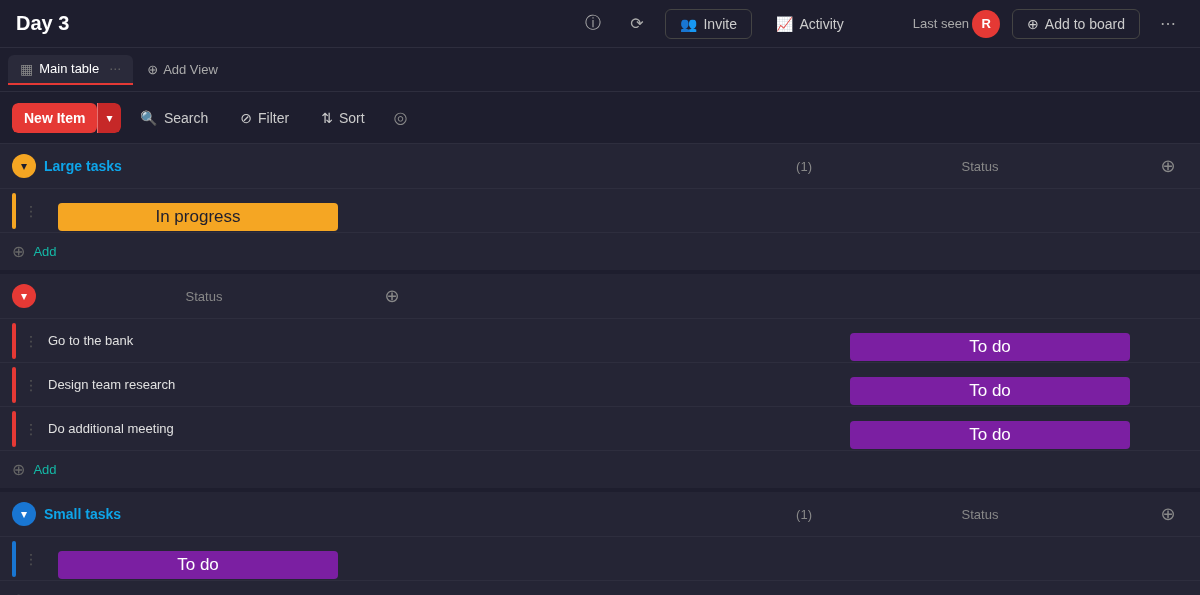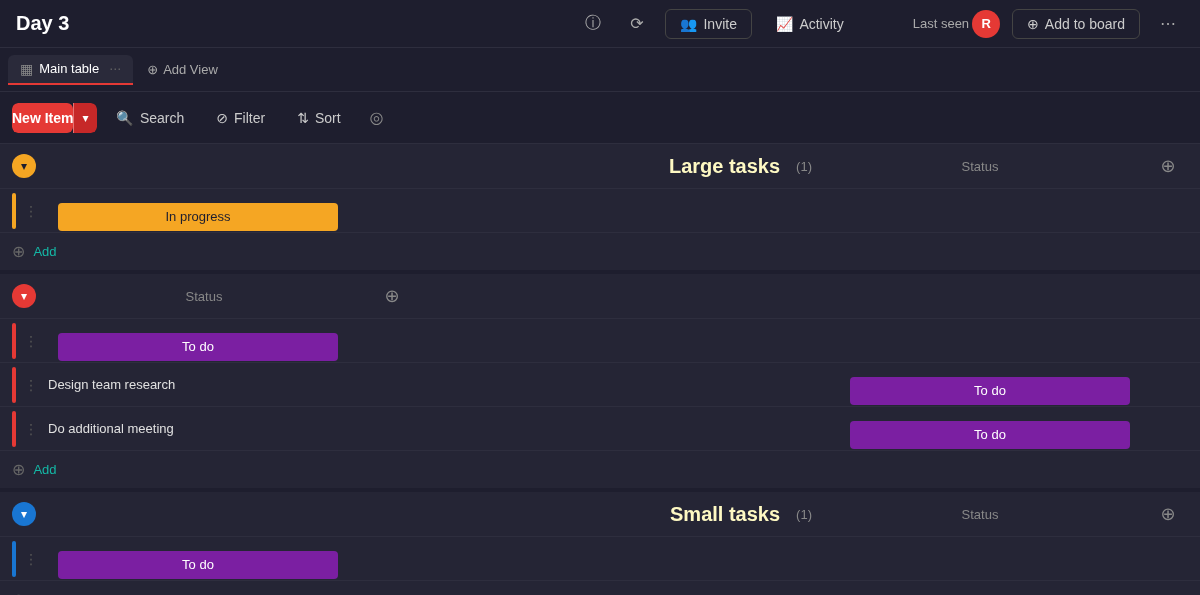--- a/index.html
+++ b/index.html
@@ -161,21 +161,21 @@
       gap: 8px;
       border-bottom: 1px solid #2e2e3e;
     }
     .new-item-btn {
       display: flex;
       align-items: center;
       background: #e53935;
       color: white;
       border: none;
       border-radius: 6px;
-      padding: 7px 0;
+      padding: 7px 12px;
       font-size: 14px;
       font-weight: 600;
       cursor: pointer;
       gap: 4px;
     }
     .new-item-dropdown {
       background: #c62828;
       color: white;
       border: none;
       border-radius: 0 6px 6px 0;
@@ -245,24 +245,23 @@
       font-size: 12px;
       cursor: pointer;
       flex-shrink: 0;
     }
     .group-toggle.orange { background: #f5a623; color: #1e1e2e; }
     .group-toggle.red { background: #e53935; color: white; }
     .group-toggle.blue { background: #1976d2; color: white; }
 
     .group-title {
       font-weight: 600;
-      color: #fef9c3;
-      font-size: 20px;
+      color: #0ea5e9;
+      font-size: 14px;
       flex: 1;
-      text-align: right;
     }
     .group-count {
       color: #888;
       font-size: 13px;
       margin-left: 8px;
     }
     .group-status-header {
       color: #888;
       font-size: 13px;
       width: 320px;
@@ -328,21 +327,21 @@
       justify-content: center;
       margin-right: 48px;
     }
     .status-badge {
       width: 280px;
       height: 28px;
       border-radius: 4px;
       display: flex;
       align-items: center;
       justify-content: center;
-      font-size: 13px;
+      font-size: 17px;
       font-weight: 500;
       margin-top: 12px;
     }
     .status-in-progress { background: #f5a623; color: #1e1e2e; }
     .status-todo { background: #7b1fa2; color: white; }
 
     .add-row {
       display: flex;
       align-items: center;
       padding: 8px 12px;
@@ -466,20 +465,21 @@
     </div>
     <div class="group">
       <div class="group-header">
         <div class="group-toggle red">▾</div>
         <div class="group-status-header">Status</div>
         <div class="group-add-col">⊕</div>
       </div>
       <div class="task-row">
         <div class="row-left-accent accent-red"></div>
         <div class="row-drag">⋮</div>
+        <div class="row-title">Go to the bank</div>
         <div class="row-status">
           <div class="status-badge status-todo">To do</div>
         </div>
       </div>
       <div class="task-row">
         <div class="row-left-accent accent-red"></div>
         <div class="row-drag">⋮</div>
         <div class="row-title">Design team research</div>
         <div class="row-status">
           <div class="status-badge status-todo">To do</div>

